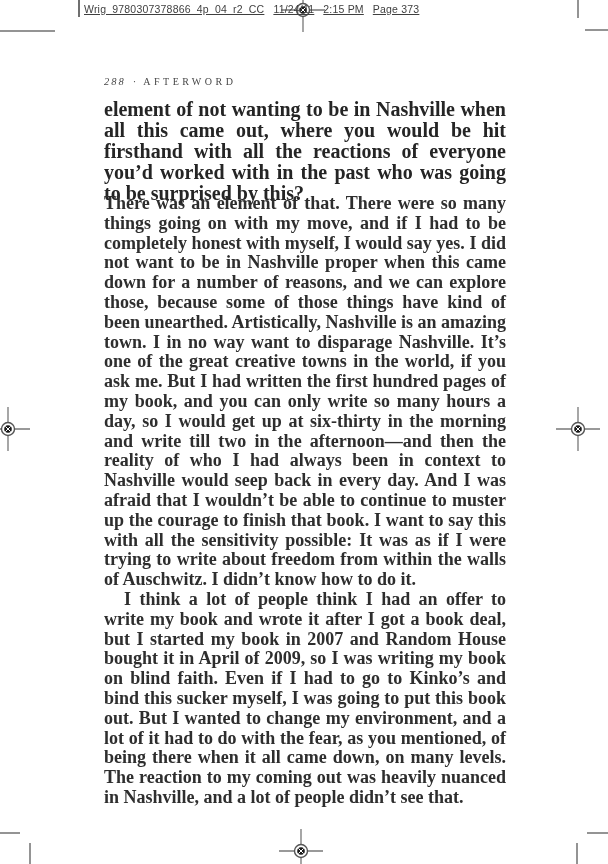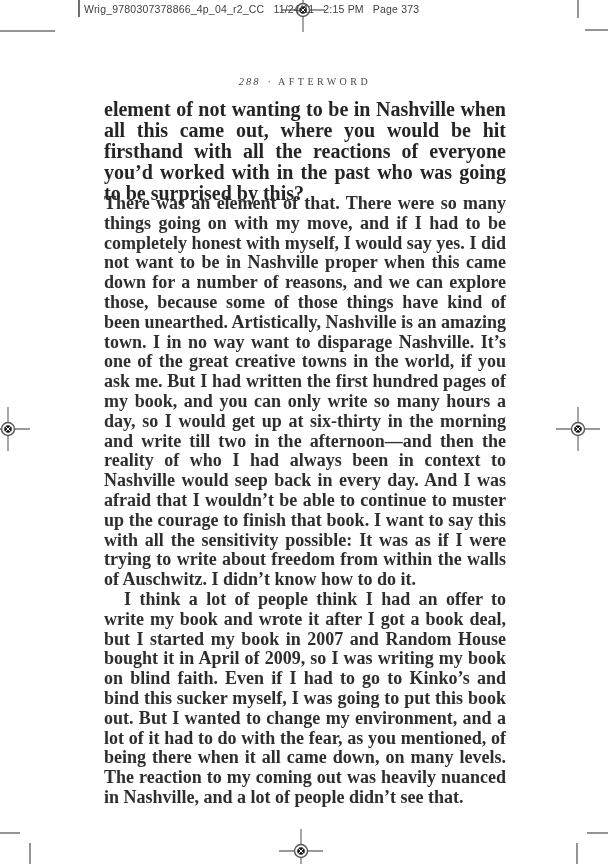--- a/index.html
+++ b/index.html
@@ -18,40 +18,40 @@
   .slug {
     position: absolute;
     left: 84px;
     top: 3px;
     font-family: "Liberation Sans", sans-serif;
     font-size: 10.5px;
     letter-spacing: 0.2px;
     color: #3f3f3f;
     white-space: nowrap;
   }
-  .slug span { margin-right: 9px; }
+  .slug span { margin-right: 9px; text-decoration: underline; }
   .slug-rule {
     position: absolute;
     left: 78px; top: 0; width: 1.5px; height: 17px;
     background: #6f6f6f;
   }
 
   
   .crop { position: absolute; background: #949494; }
   .crop.h { height: 1.5px; }
   .crop.v { width: 1.5px; }
 
   
   .reg { position: absolute; width: 44px; height: 44px; }
 
   
   .running-head {
     position: absolute;
     left: 104px; top: 76px; width: 402px;
-    text-align: center;
+    text-align: left;
     color: #474747;
     font-size: 10.5px;
   }
   .running-head .folio {
     font-style: italic;
     letter-spacing: 2px;
   }
   .running-head .sep { margin: 0 7px; }
   .running-head .section {
     letter-spacing: 3.5px;

